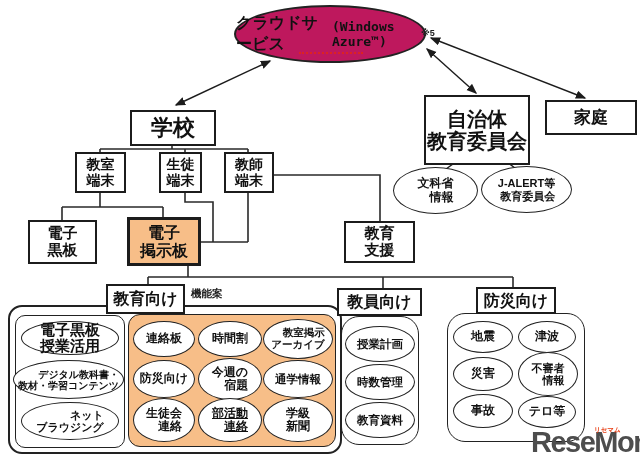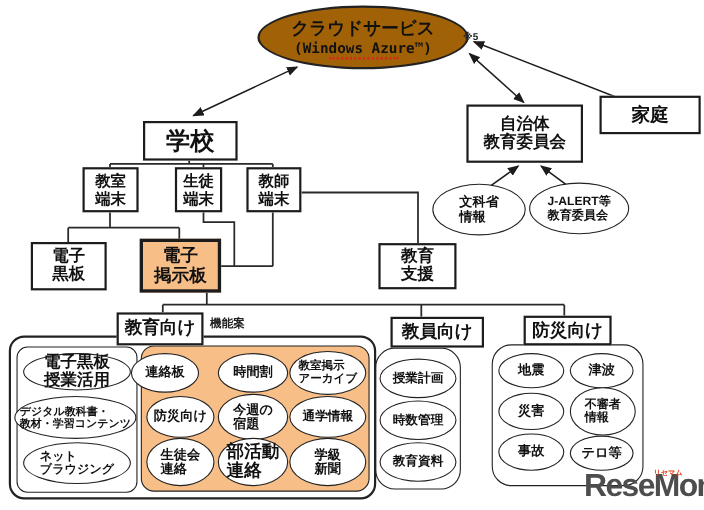--- a/index.html
+++ b/index.html
@@ -5,24 +5,24 @@
   html,body{margin:0;padding:0;background:#fff;}
   #stage{position:relative;width:640px;height:464px;background:#ffffff;overflow:hidden;
          font-family:"Liberation Sans","DejaVu Sans",sans-serif;color:#111;}
   #wires{position:absolute;left:0;top:0;width:640px;height:464px;}
   .abs{position:absolute;box-sizing:border-box;}
   .box{position:absolute;box-sizing:border-box;background:#fff;border:2px solid #1c1c1c;
        display:flex;align-items:center;justify-content:center;text-align:center;
        font-weight:bold;white-space:pre-line;line-height:1.12;}
   .ell{position:absolute;box-sizing:border-box;background:#fff;border:1.5px solid #222;
        border-radius:50%;display:flex;align-items:center;justify-content:center;
-       text-align:left;font-weight:bold;white-space:pre-line;line-height:1.1;}
+       text-align:right;font-weight:bold;white-space:pre-line;line-height:1.1;}
   .rrect{position:absolute;box-sizing:border-box;border:2px solid #222;border-radius:14px;background:transparent;}
   .cloud{position:absolute;box-sizing:border-box;border:2px solid #222;border-radius:50%;
-         background:#a16207;display:flex;flex-direction:column;align-items:center;justify-content:center;}
+         background:#be185d;display:flex;flex-direction:row;align-items:center;justify-content:center;}
   .cloud .l1{font-weight:bold;font-size:16px;}
   .cloud .l2{font-weight:bold;font-size:13px;font-family:"DejaVu Sans Mono",monospace;}
   .wavy{position:absolute;border-bottom:2px dotted #d22;height:0;}
   .note{position:absolute;font-size:9px;color:#222;font-weight:bold;}
   .gnote{position:absolute;font-size:10.5px;color:#222;font-weight:bold;}
   .logo{position:absolute;font-weight:bold;letter-spacing:-1.5px;color:#4d4d4d;font-size:29px;}
   .logo-ruby{position:absolute;font-size:6.5px;color:#e8380d;font-weight:bold;letter-spacing:0;}
   .hl{background:#F7BE88;border-width:3px;}
   .orange-fill{background:#F7BE88;border:1.5px solid #222;border-radius:12px;}
 </style>
@@ -54,23 +54,23 @@
   </svg>
 
   <div class="cloud" style="left:234px;top:5px;width:192px;height:58px;">
     <div class="l1">クラウドサービス</div>
     <div class="l2">(Windows Azure™)</div>
   </div>
   <div class="wavy" style="left:299px;top:52px;width:64px;"></div>
   <div class="note" style="left:421px;top:28px;">※5</div>
 
   <div class="box" style="left:130px;top:110px;width:86px;height:36px;font-size:22px;">学校</div>
-  <div class="box" style="left:424px;top:95px;width:106px;height:53px;font-size:15px;">自治体
+  <div class="box" style="left:424px;top:95px;width:106px;height:70px;font-size:20px;">自治体
 教育委員会</div>
-  <div class="box" style="left:545px;top:87px;width:92px;height:35px;font-size:17px;">家庭</div>
+  <div class="box" style="left:545px;top:100px;width:92px;height:35px;font-size:17px;">家庭</div>
 
   <div class="box" style="left:75px;top:152px;width:51px;height:41px;font-size:14px;">教室
 端末</div>
   <div class="box" style="left:159px;top:152px;width:43px;height:41px;font-size:14px;">生徒
 端末</div>
   <div class="box" style="left:224px;top:152px;width:50px;height:41px;font-size:14px;">教師
 端末</div>
 
   <div class="box" style="left:28px;top:220px;width:69px;height:44px;font-size:15px;">電子
 黒板</div>
@@ -90,37 +90,37 @@
   <div class="box" style="left:106px;top:284px;width:79px;height:30px;font-size:16px;">教育向け</div>
   <div class="gnote" style="left:191px;top:287px;">機能案</div>
 
   <div class="ell" style="left:21px;top:321px;width:98px;height:34px;font-size:15px;">電子黒板
 授業活用</div>
   <div class="ell" style="left:13px;top:360px;width:111px;height:39px;font-size:10px;">デジタル教科書・
 教材・学習コンテンツ</div>
   <div class="ell" style="left:21px;top:402px;width:98px;height:38px;font-size:11px;">ネット
 ブラウジング</div>
 
-  <div class="ell" style="left:119px;top:321px;width:62px;height:36px;font-size:12px;">連絡板</div>
+  <div class="ell" style="left:133px;top:321px;width:62px;height:36px;font-size:12px;">連絡板</div>
   <div class="ell" style="left:198px;top:321px;width:64px;height:36px;font-size:12px;">時間割</div>
   <div class="ell" style="left:263px;top:319px;width:70px;height:40px;font-size:10.5px;">教室掲示
 アーカイブ</div>
   <div class="ell" style="left:133px;top:360px;width:62px;height:38px;font-size:12px;">防災向け</div>
   <div class="ell" style="left:198px;top:358px;width:64px;height:42px;font-size:12px;">今週の
 宿題</div>
   <div class="ell" style="left:263px;top:360px;width:70px;height:38px;font-size:11.5px;">通学情報</div>
   <div class="ell" style="left:133px;top:398px;width:62px;height:44px;font-size:12px;">生徒会
 連絡</div>
-  <div class="ell" style="left:198px;top:398px;width:64px;height:44px;font-size:16px;">部活動
+  <div class="ell" style="left:198px;top:398px;width:64px;height:44px;font-size:12px;text-decoration:underline;">部活動
 連絡</div>
   <div class="ell" style="left:263px;top:398px;width:70px;height:44px;font-size:12px;">学級
 新聞</div>
 
   <div class="rrect" style="left:341px;top:316px;width:78px;height:129px;border-radius:18px;border-width:1.5px;"></div>
-  <div class="box" style="left:337px;top:288px;width:85px;height:28px;font-size:16px;margin-left:18px;">教員向け</div>
+  <div class="box" style="left:337px;top:288px;width:85px;height:28px;font-size:16px;">教員向け</div>
   <div class="ell" style="left:345px;top:326px;width:70px;height:36px;font-size:11.5px;">授業計画</div>
   <div class="ell" style="left:345px;top:364px;width:70px;height:36px;font-size:11.5px;">時数管理</div>
   <div class="ell" style="left:345px;top:402px;width:70px;height:36px;font-size:11.5px;">教育資料</div>
 
   <div class="rrect" style="left:447px;top:313px;width:138px;height:129px;border-radius:18px;border-width:1.5px;"></div>
   <div class="box" style="left:476px;top:287px;width:80px;height:27px;font-size:16px;">防災向け</div>
   <div class="ell" style="left:453px;top:321px;width:60px;height:32px;font-size:12px;">地震</div>
   <div class="ell" style="left:518px;top:321px;width:58px;height:32px;font-size:12px;">津波</div>
   <div class="ell" style="left:453px;top:357px;width:60px;height:34px;font-size:12px;">災害</div>
   <div class="ell" style="left:518px;top:352px;width:60px;height:44px;font-size:11px;">不審者

